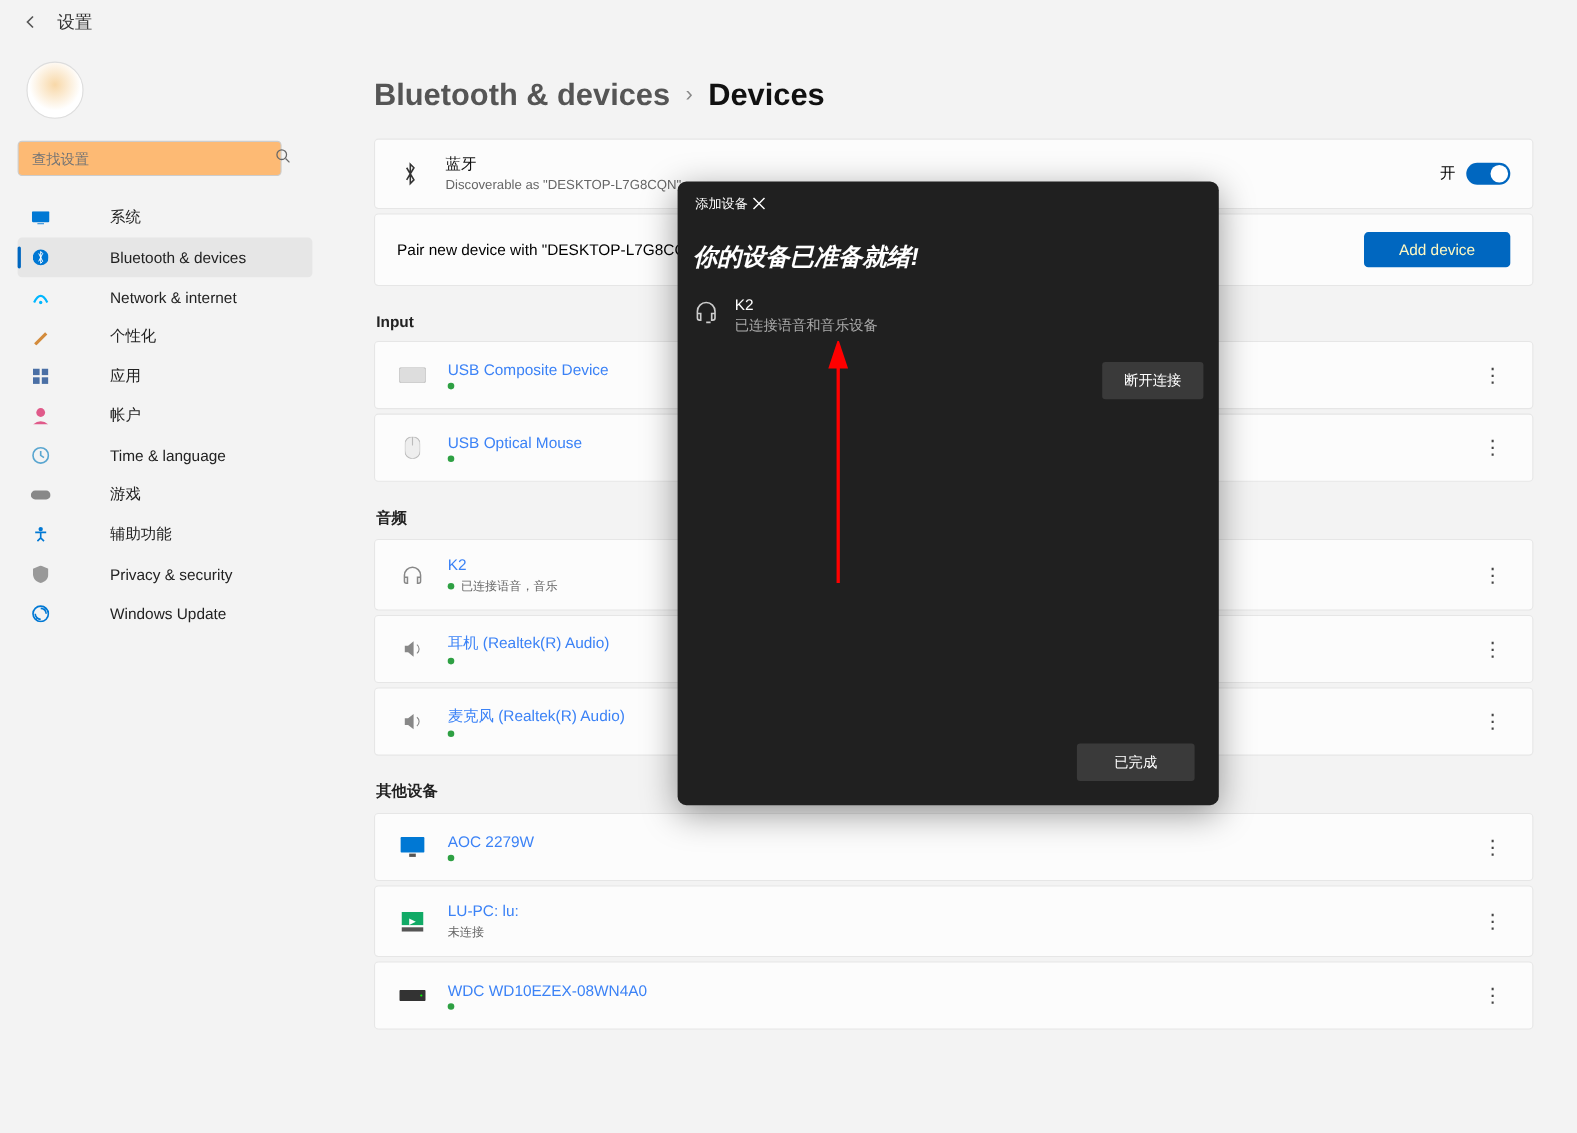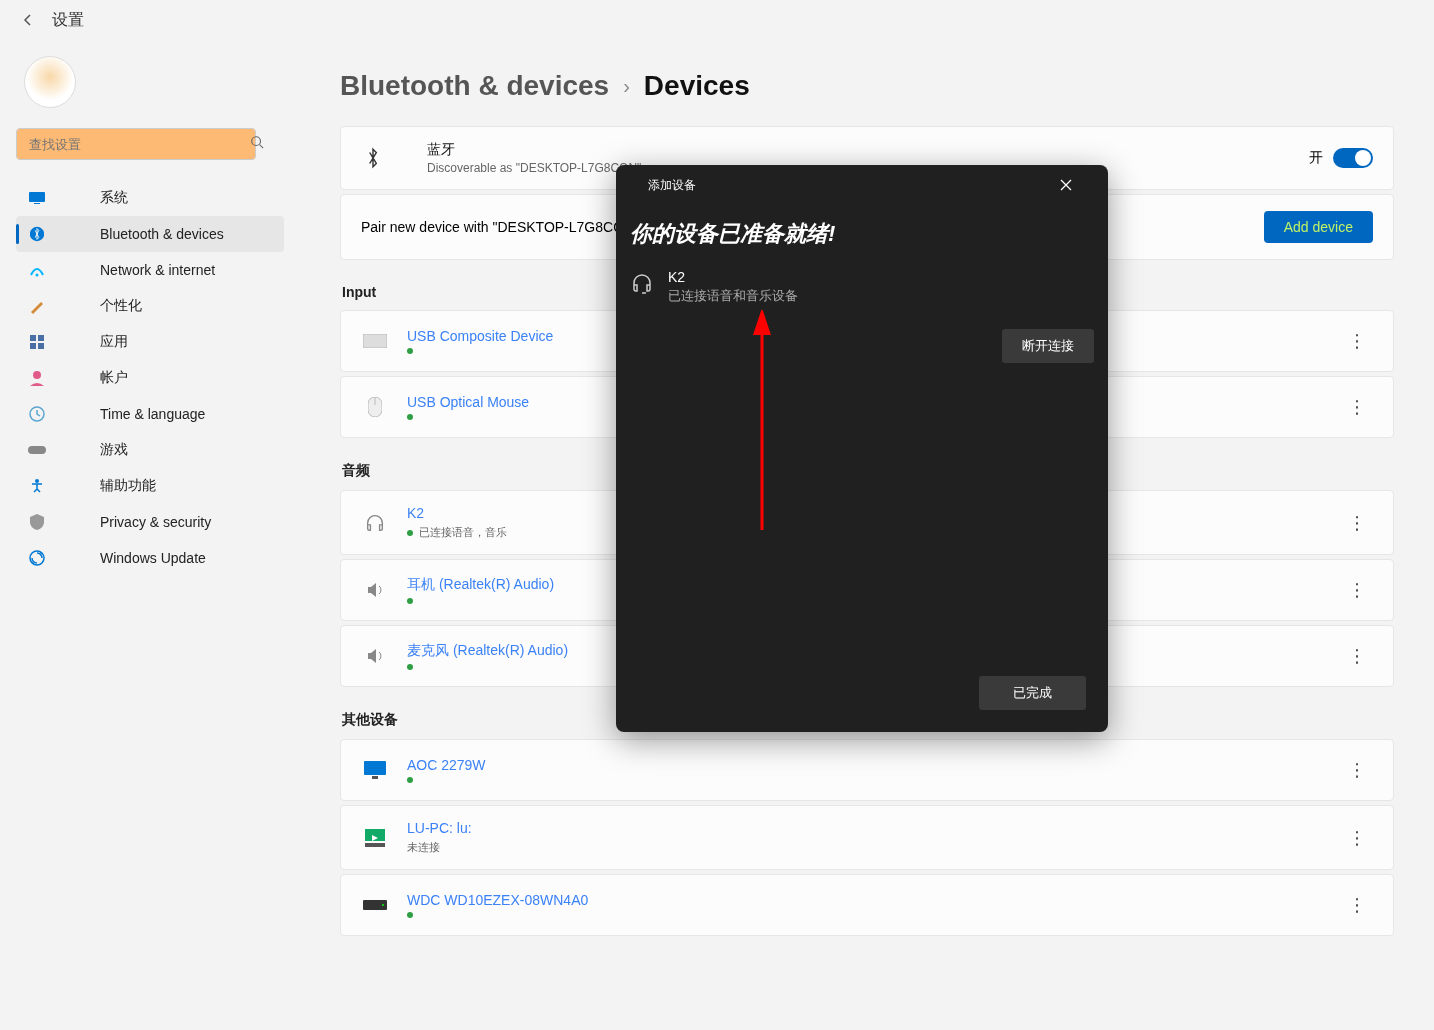--- a/index.html
+++ b/index.html
@@ -34,45 +34,45 @@
 .bc { display: flex; align-items: center; gap: 14px; margin: 30px 0 24px 0; }
 .bc-link { font-size: 28px; font-weight: 600; color: #555; }
 .bc-sep { font-size: 20px; color: #888; }
 .bc-cur { font-size: 28px; font-weight: 700; color: #111; }
 
 
 .card { background: #fcfcfc; border: 1px solid #e6e6e6; border-radius: 4px; margin-bottom: 4px; }
 .card-row { display: flex; align-items: center; padding: 14px 20px; min-height: 62px; }
 .bt-card { margin-bottom: 4px; }
 .bt-icon { width: 24px; margin-right: 20px; display:flex; align-items:center; justify-content:center; }
-.bt-text { flex:1;margin-left:22px; }
+.bt-text { flex:1; }
 .bt-title { font-size: 14px; color: #111; }
 .bt-sub { font-size: 12px; color: #666; margin-top:2px; }
 .toggle-wrap { display:flex; align-items:center; gap:10px; }
 .toggle-label { font-size:14px; }
 .toggle { width:40px; height:20px; background:#0067c0; border-radius:10px; position:relative; cursor:pointer; }
 .toggle::after { content:''; position:absolute; right:2px; top:2px; width:16px; height:16px; background:#fff; border-radius:50%; }
 
 .pair-card { display:flex; align-items:center; justify-content:space-between; padding:16px 20px; }
 .pair-text { font-size:14px; }
-.add-btn { background:#0067c0; color:#bef264; border:none; padding:8px 20px; border-radius:4px; font-size:14px; cursor:pointer; }
+.add-btn { background:#0067c0; color:#fef9c3; border:none; padding:8px 32px; border-radius:4px; font-size:14px; cursor:pointer; }
 
 .section-h { font-size:14px; font-weight:600; margin:24px 0 10px 2px; color:#222; }
 
 .dev-card { display:flex; align-items:center; padding:14px 20px; background:#fcfcfc; border:1px solid #e6e6e6; border-radius:4px; margin-bottom:4px; min-height:62px; }
 .dev-icon { width:28px; height:28px; margin-right:18px; display:flex; align-items:center; justify-content:center; }
 .dev-text { flex:1; }
 .dev-name { font-size:14px; color:#3b82f6; }
 .dev-status { font-size:11px; color:#666; margin-top:4px; display:flex; align-items:center; gap:6px; }
 .dot { width:6px; height:6px; background:#2ea043; border-radius:50%; display:inline-block; }
 .dev-menu { width:32px; height:32px; display:flex; align-items:center; justify-content:center; cursor:pointer; font-size:18px; color:#444; }
 
 
 .dialog { position:absolute; left:616px; top:165px; width:492px; height:567px; background:#202020; border-radius:8px; box-shadow:0 8px 32px rgba(0,0,0,.4); color:#fff; overflow:hidden; }
-.dlg-header { display:flex; align-items:center; justify-content:space-between; padding:10px 32px; font-size:12px; }
+.dlg-header { display:flex; align-items:center; padding:10px 16px; font-size:12px; }
 .dlg-close { cursor:pointer; width:20px; height:20px; display:flex; align-items:center; justify-content:center; }
 .dlg-title { font-size:22px; font-weight:600; padding:14px 14px 20px;font-style:italic; }
 .dlg-dev { display:flex; align-items:flex-start; padding:0 14px; gap:14px; }
 .dlg-dev-icon { width:24px; height:24px; margin-top:2px; }
 .dlg-dev-name { font-size:14px; }
 .dlg-dev-sub { font-size:13px; color:#aaa; margin-top:2px; }
 .dlg-disc { position:absolute; right:14px; top:164px; background:#3a3a3a; color:#fff; border:none; padding:8px 20px; font-size:13px; border-radius:3px; cursor:pointer; }
 .dlg-done { position:absolute; right:22px; bottom:22px; background:#3a3a3a; color:#fff; border:none; padding:8px 34px; font-size:13px; border-radius:3px; cursor:pointer; }
 
 

